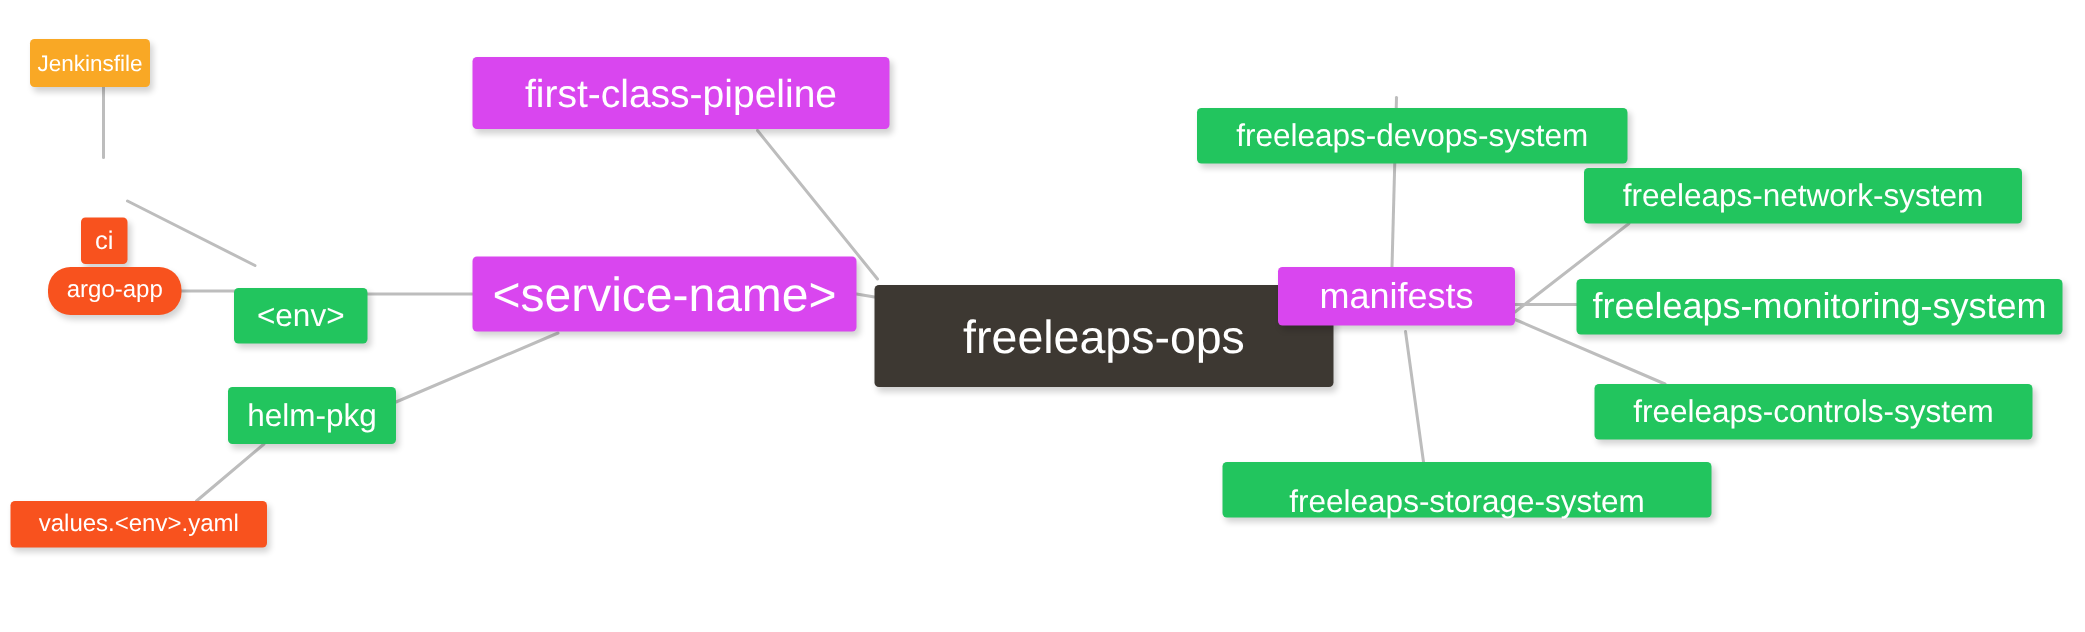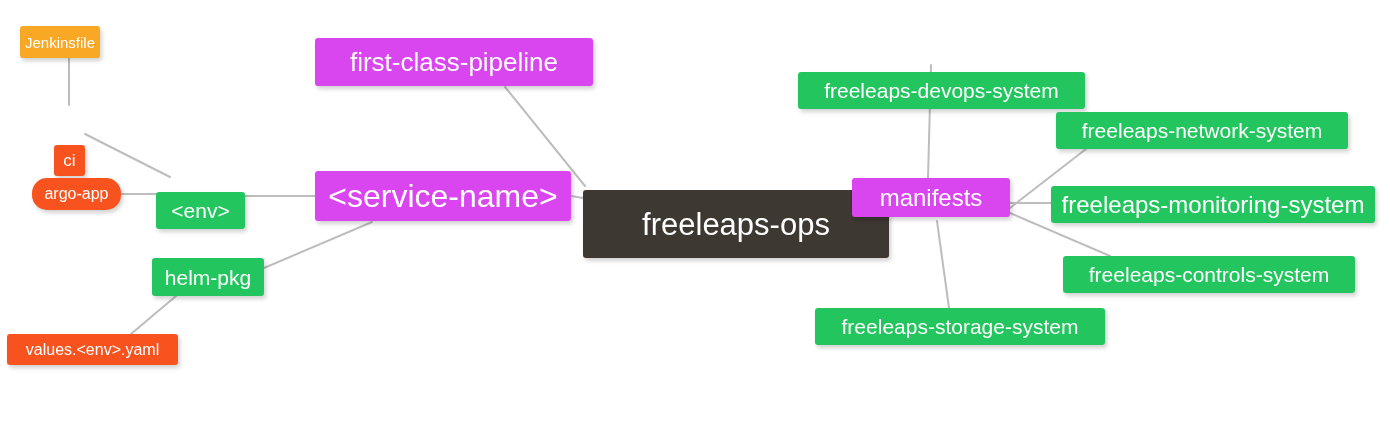--- a/index.html
+++ b/index.html
@@ -117,17 +117,17 @@
       </div>
       <div class="node n-green" style="left: 1056px; top: 112px; width: 292px; height: 37px; font-size: 21px;">
         <span class="node-label">freeleaps-network-system</span>
       </div>
       <div class="node n-green" style="left: 1051px; top: 186px; width: 324px; height: 37px; font-size: 24px;">
         <span class="node-label">freeleaps-monitoring-system</span>
       </div>
       <div class="node n-green" style="left: 1063px; top: 256px; width: 292px; height: 37px; font-size: 21px;">
         <span class="node-label">freeleaps-controls-system</span>
       </div>
-      <div class="node n-green" style="left: 815px; top: 308px; width: 290px; height: 37px; font-size: 21px;">
+      <div class="node n-green" style="left: 815px; top: 308px; width: 326px; height: 37px; font-size: 21px; align-items: flex-end;">
         <span class="node-label">freeleaps-storage-system</span>
       </div>
     </div>
 </div>
 
 </body></html>

